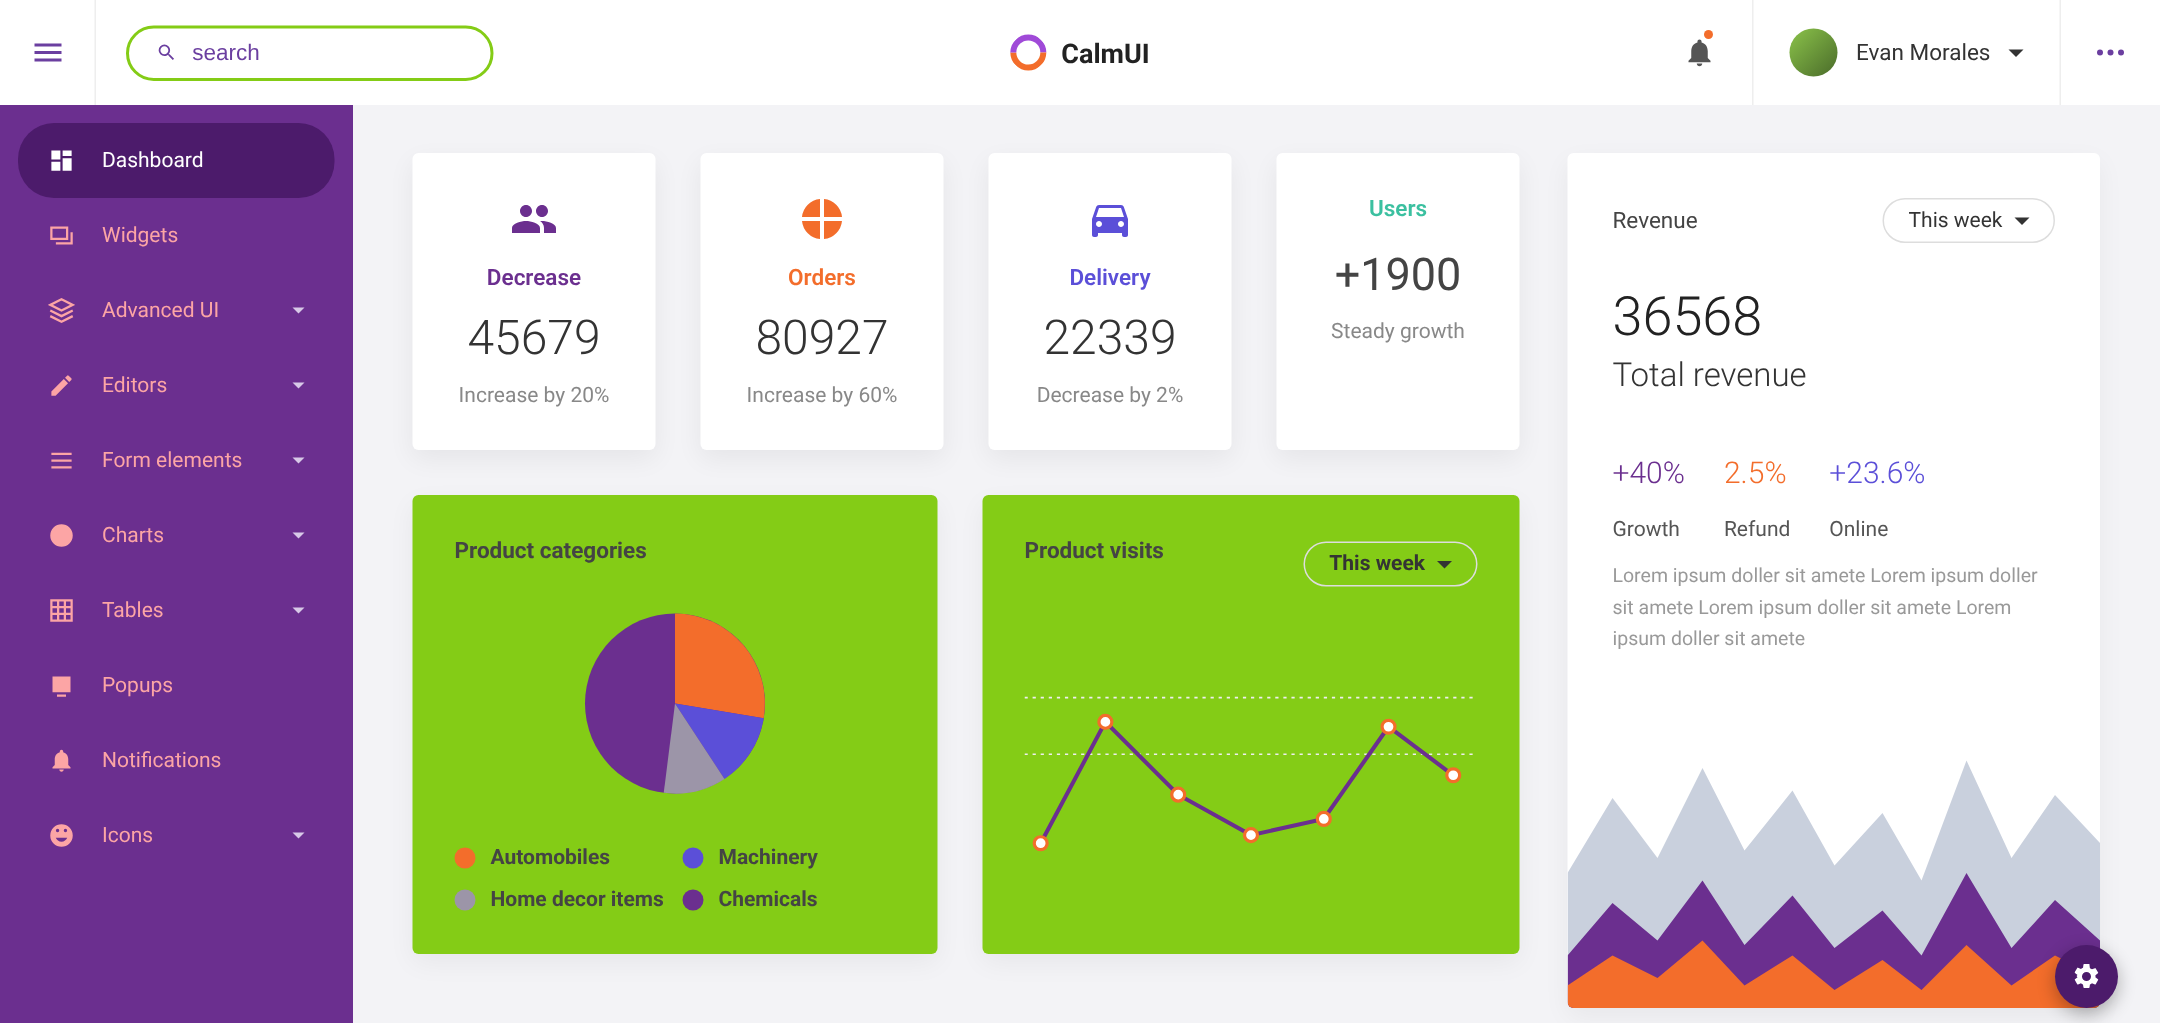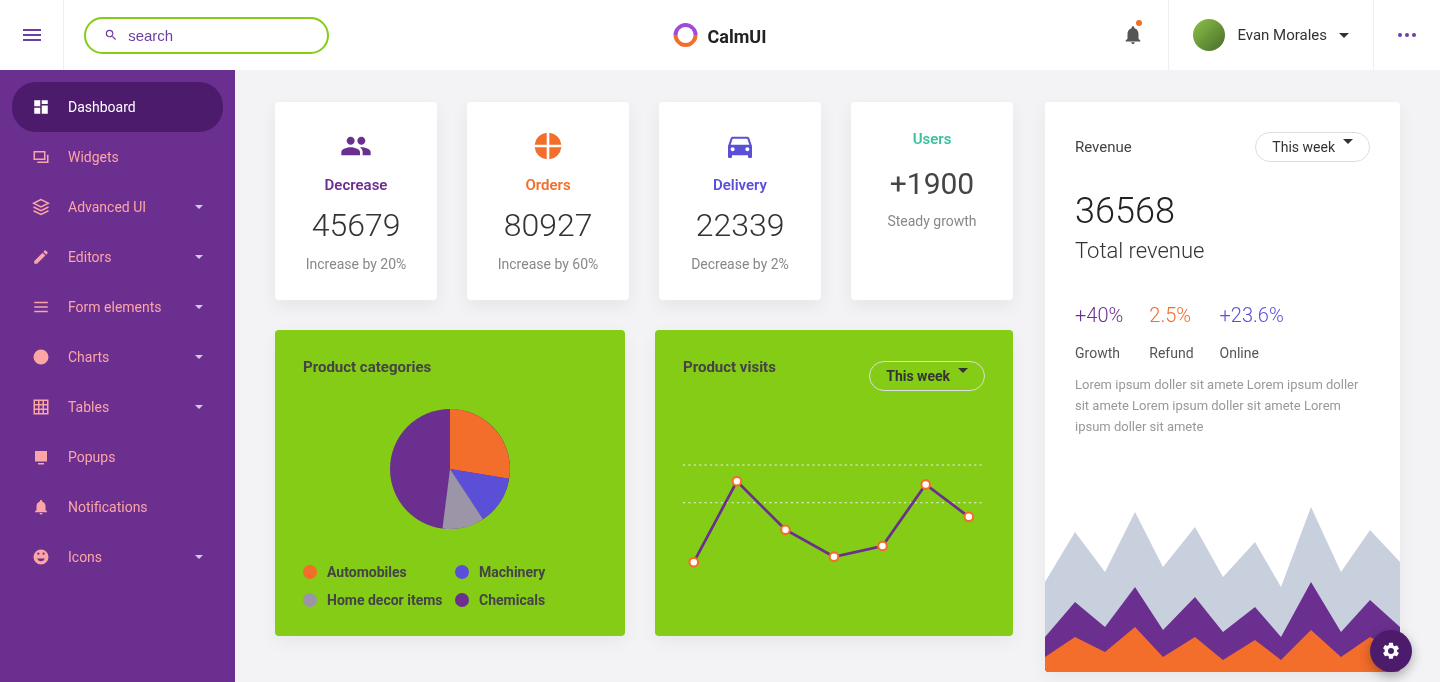--- a/index.html
+++ b/index.html
@@ -44,21 +44,21 @@
 .stat-label { font-weight:600; font-size:15px; margin-bottom:12px; }
 .stat-value { font-size:32px; font-weight:300; color:#333; margin-bottom:12px; }
 .stat-delta { font-size:14px; color:#888; }
 .users-card .stat-label { color:#3bc0a0; margin-bottom:18px; }
 .users-card .stat-value { font-weight:400; font-size:30px; color:#444; }
 
 
 .revenue-card { background:#fff; border-radius:4px; padding:30px; width:355px; box-shadow:0 6px 18px rgba(0,0,0,0.05); position:relative; overflow:hidden; min-height:570px; }
 .revenue-head { display:flex; justify-content:space-between; align-items:center; margin-bottom:28px; }
 .rev-title { font-size:15px; color:#444; }
-.dropdown-pill { border:1px solid #ddd; border-radius:20px; padding:6px 16px; font-size:14px; display:flex; align-items:flex-start; gap:8px; cursor:pointer; }
+.dropdown-pill { border:1px solid #ddd; border-radius:20px; padding:6px 16px; font-size:14px; display:flex; align-items:center; gap:8px; cursor:pointer; }
 .rev-big { font-size:36px; font-weight:300; color:#222; margin-bottom:6px; }
 .rev-sub { font-size:22px; font-weight:300; color:#333; margin-bottom:40px; }
 .rev-metrics { display:flex; gap:26px; margin-bottom:14px; }
 .rev-metric .pct { font-size:20px; font-weight:300; }
 .rev-metric .lbl { font-size:14px; color:#555; margin-top:18px; }
 .rev-desc { font-size:13px; color:#999; line-height:1.6; margin-bottom:30px; }
 .area-chart { position:absolute; bottom:0; left:0; right:0; height:200px; }
 
 
 .second-row { display:flex; gap:30px; margin-top:30px; }

